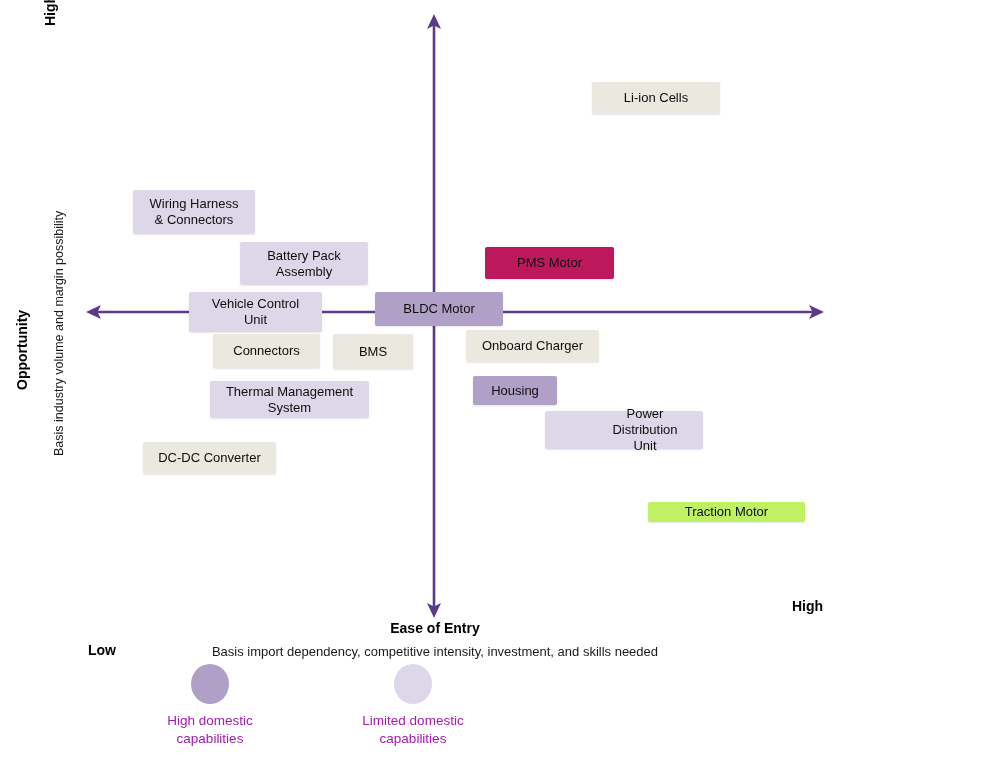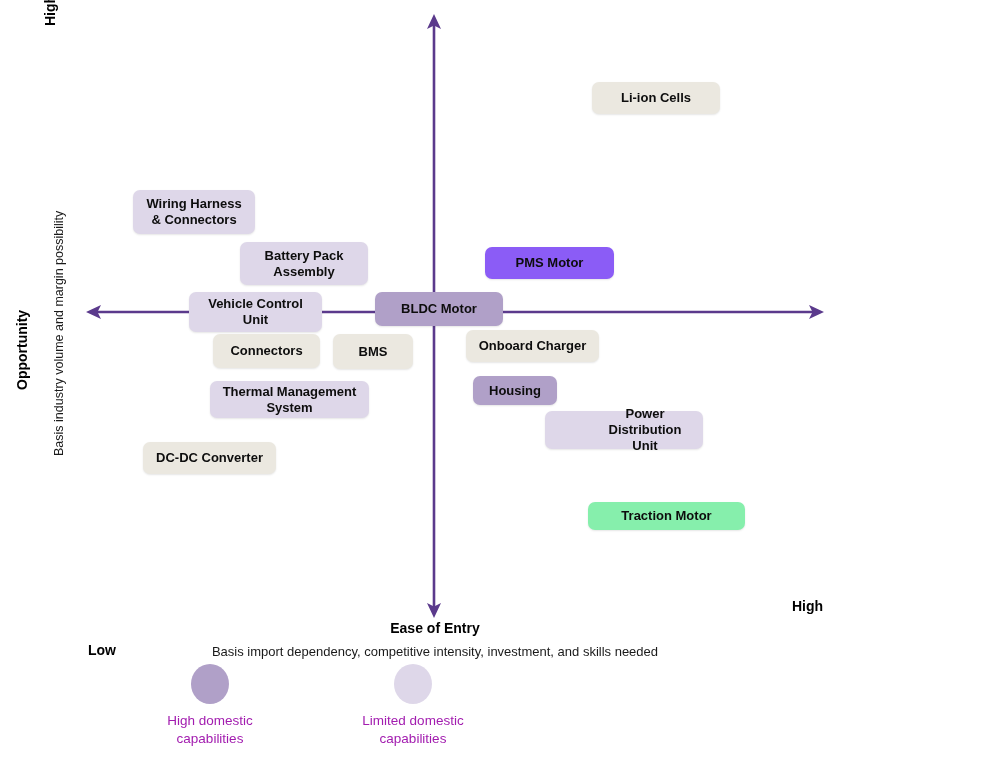--- a/index.html
+++ b/index.html
@@ -98,27 +98,27 @@
     text-align: center;
     font-size: 13px;
     font-weight: normal;
     color: #1a1a1a;
   }
 
   
   .item-box {
     position: absolute;
     box-sizing: border-box;
-    border-radius: 7px;
+    border-radius: 2px;
     display: flex;
     align-items: center;
     justify-content: center;
     text-align: center;
     font-size: 13px;
-    font-weight: bold;
+    font-weight: normal;
     color: #0d0d0d;
     line-height: 1.22;
     padding: 2px 6px;
     box-shadow: 0 1px 2px rgba(0,0,0,0.10);
   }
 
   
   #legend {
     position: absolute;
     left: 0;
@@ -202,21 +202,21 @@
         <span style="white-space: pre-line;">Li-ion Cells</span>
       </div>
       <div class="item-box" style="left: 133px; top: 190px; width: 122px; height: 44px; background: rgb(222, 215, 233);">
         <span style="white-space: pre-line;">Wiring Harness
 &amp; Connectors</span>
       </div>
       <div class="item-box" style="left: 240px; top: 242px; width: 128px; height: 43px; background: rgb(222, 215, 233);">
         <span style="white-space: pre-line;">Battery Pack
 Assembly</span>
       </div>
-      <div class="item-box" style="left: 485px; top: 247px; width: 129px; height: 32px; background: #8b5cf6;">
+      <div class="item-box" style="left: 485px; top: 247px; width: 129px; height: 32px; background: #be185d;">
         <span style="white-space: pre-line;">PMS Motor</span>
       </div>
       <div class="item-box" style="left: 189px; top: 292px; width: 133px; height: 40px; background: rgb(222, 215, 233);">
         <span style="white-space: pre-line;">Vehicle Control
 Unit</span>
       </div>
       <div class="item-box" style="left: 375px; top: 292px; width: 128px; height: 34px; background: rgb(176, 160, 200);">
         <span style="white-space: pre-line;">BLDC  Motor</span>
       </div>
       <div class="item-box" style="left: 213px; top: 334px; width: 107px; height: 34px; background: rgb(235, 232, 224);">
@@ -235,21 +235,21 @@
         <span style="white-space: pre-line;">Thermal Management
 System</span>
       </div>
       <div class="item-box" style="left: 545px; top: 411px; width: 158px; height: 38px; background: rgb(222, 215, 233); padding-left: 48px;">
         <span style="white-space: pre-line;">Power Distribution
 Unit</span>
       </div>
       <div class="item-box" style="left: 143px; top: 442px; width: 133px; height: 32px; background: rgb(235, 232, 224);">
         <span style="white-space: pre-line;">DC-DC Converter</span>
       </div>
-      <div class="item-box" style="left: 588px; top: 502px; width: 157px; height: 28px; background: #86efac;">
+      <div class="item-box" style="left: 648px; top: 502px; width: 157px; height: 20px; background: #bef264;">
         <span style="white-space: pre-line;">Traction Motor</span>
       </div>
     </div>
 
   <div id="legend">
       <div class="legend-item" style="left: 110px;">
         <div class="legend-swatch" style="background: rgb(176, 160, 200);"></div>
         <div class="legend-label">High domestic
 capabilities</div>
       </div>

